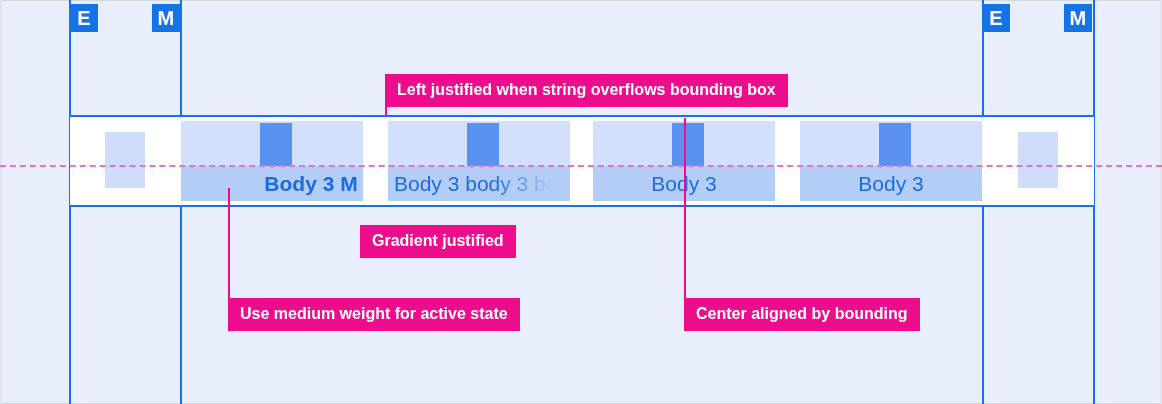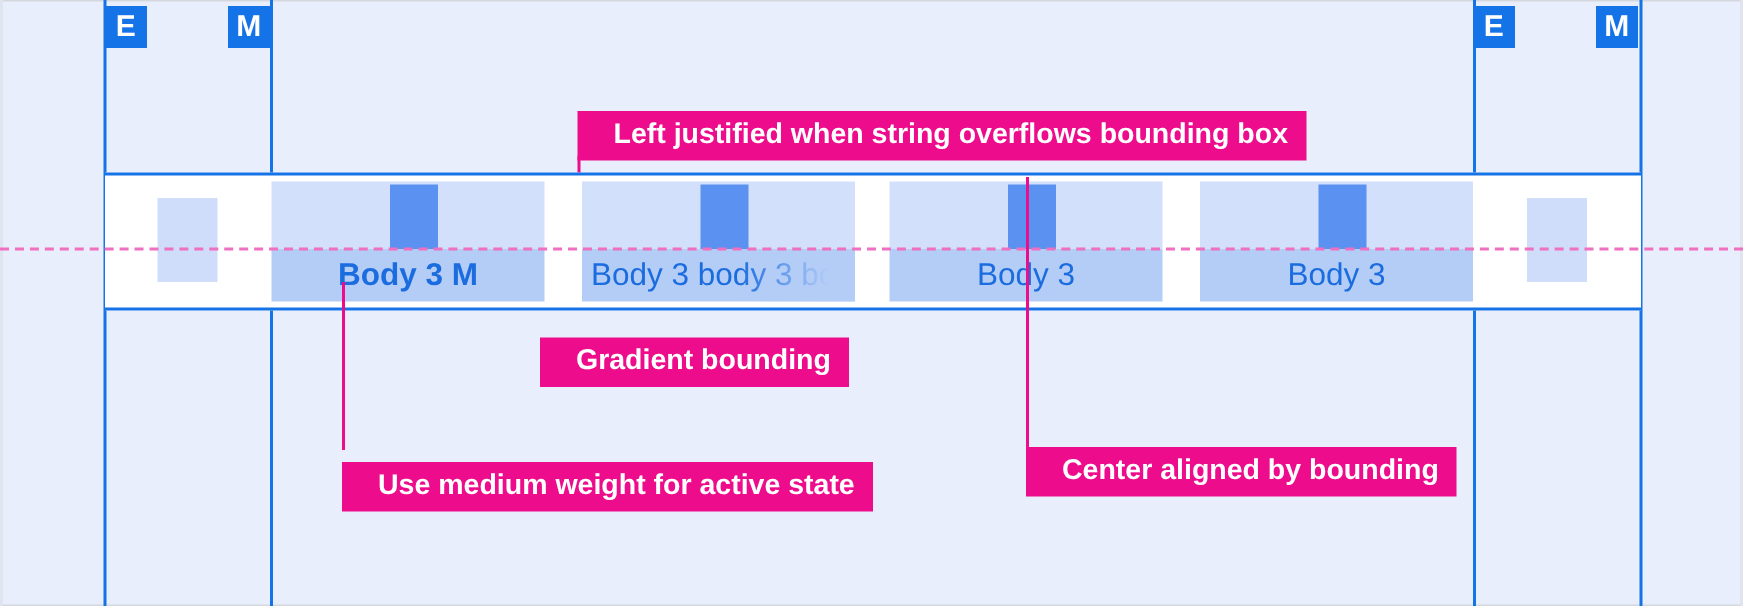--- a/index.html
+++ b/index.html
@@ -119,20 +119,21 @@
     width: 182px;
     height: 35px;
     line-height: 35px;
     text-align: center;
     font-size: 21px;
     color: #1b6cdf;
     white-space: nowrap;
   }
   .tab.active .label {
     font-weight: bold;
+    margin-left: 39px;
   }
   
   .tab.overflow .label {
     text-align: left;
     padding-left: 6px;
     width: 320px;
     box-sizing: border-box;
   }
   .tab.overflow .fade {
     position: absolute;
@@ -151,24 +152,24 @@
     width: 1162px;
     height: 0;
     border-top: 2px dashed #ef6fc0;
   }
 
   
   .callout {
     position: absolute;
     background: #ed0d8c;
     color: #ffffff;
-    font-size: 19px;
+    font-size: 16px;
     font-weight: bold;
     white-space: nowrap;
-    padding: 6px 12px 7px 24px;
+    padding: 6px 12px 7px 12px;
     line-height: 20px;
   }
   .leader {
     position: absolute;
     width: 2px;
     background: #ed0d8c;
   }
 
   
   .edge-shade {
@@ -244,18 +245,18 @@
       <div class="label">Body 3</div>
     </div>
   </div>
 
   <div class="centerline"></div>
 
   <div class="leader" style="left:684px; top:118px; height:182px;"></div>
 
   <div class="leader" style="left:228px; top:188px; height:112px;"></div>
 
-  <div class="callout" style="left:360px; top:225px;">Gradient bounding</div>
-
-  <div class="callout" style="left:228px; top:308px;">Use medium weight for active state</div>
+  <div class="callout" style="left:360px; top:225px;">Gradient justified</div>
+
+  <div class="callout" style="left:228px; top:298px;">Use medium weight for active state</div>
   <div class="callout" style="left:684px; top:298px;">Center aligned by bounding</div>
 
 </div>
 
 </body></html>

